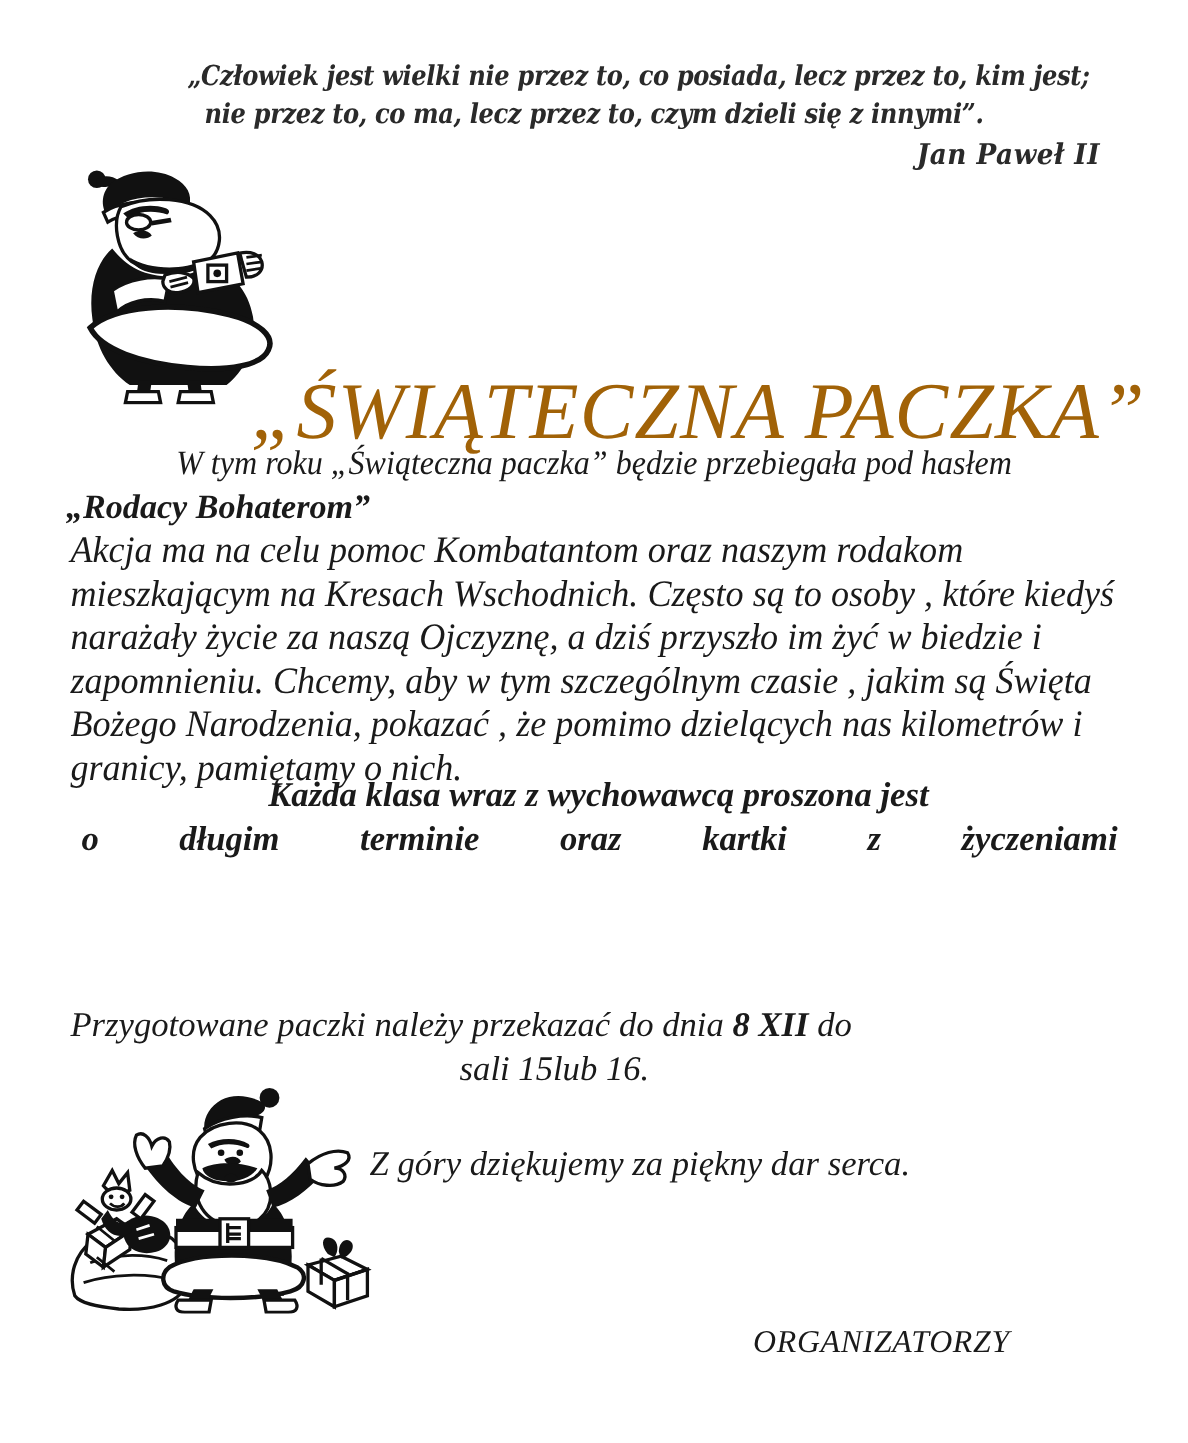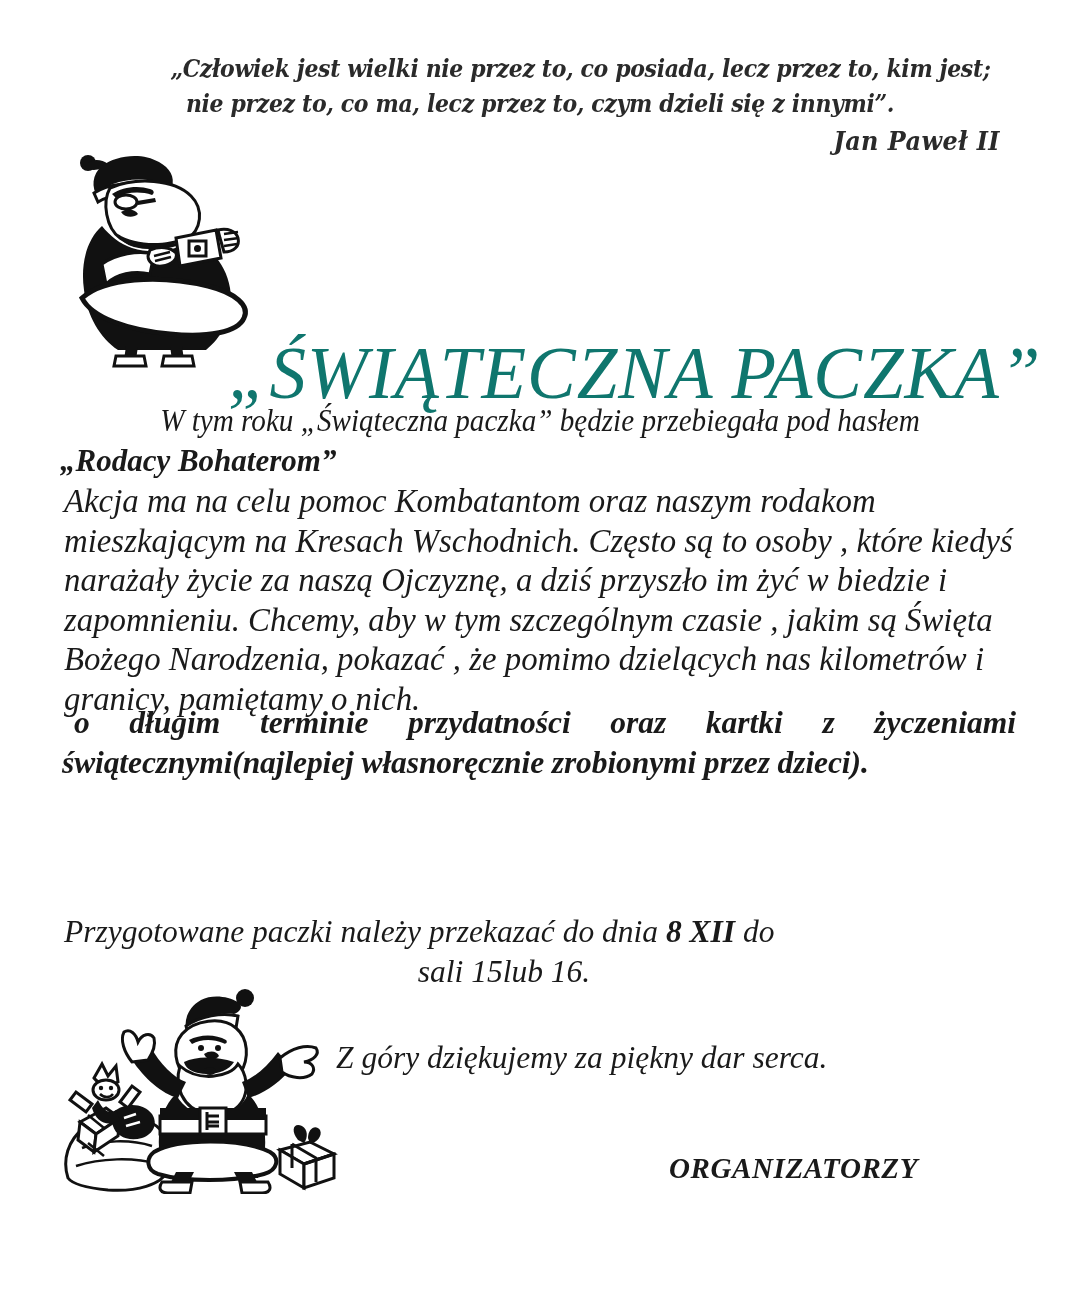--- a/index.html
+++ b/index.html
@@ -66,21 +66,21 @@
     top: 288px;
     left: 228px;
     width: 800px;
     font-family: "Liberation Serif", "DejaVu Serif", serif;
     font-style: italic;
     font-weight: 400;
     font-size: 73px;
     line-height: 1;
     letter-spacing: 1px;
     white-space: nowrap;
-    color: #0f766e;
+    color: #a16207;
   }
 
   
   .intro-line {
     position: absolute;
     top: 403px;
     left: 60px;
     width: 960px;
     text-align: center;
     font-style: italic;
@@ -167,29 +167,28 @@
     left: 336px;
     font-style: italic;
     font-size: 31.5px;
     line-height: 40px;
     white-space: nowrap;
   }
 
   
   .organizers {
     position: absolute;
-    top: 1152px;
+    top: 1204px;
     left: 0;
     width: 918px;
     text-align: right;
     font-style: italic;
     font-size: 29px;
     letter-spacing: 0.6px;
     white-space: nowrap;
-    font-weight: bold;
   }
 
   
   .clip-top {
     position: absolute;
     top: 146px;
     left: 58px;
     width: 200px;
     height: 222px;
   }
@@ -276,31 +275,30 @@
   <div class="body-par">
     <span class="ln">Akcja ma na celu pomoc Kombatantom oraz naszym rodakom</span>
     <span class="ln">mieszkającym na Kresach Wschodnich. Często są to osoby , które kiedyś</span>
     <span class="ln">narażały życie za naszą Ojczyznę, a dziś przyszło im żyć w biedzie i</span>
     <span class="ln">zapomnieniu. Chcemy, aby w tym szczególnym czasie , jakim są Święta</span>
     <span class="ln">Bożego Narodzenia, pokazać , że pomimo dzielących nas kilometrów i</span>
     <span class="ln">granicy, pamiętamy o nich.</span>
   </div>
 
   <div class="request">
+    <span class="ln c1">Każda klasa wraz z wychowawcą proszona jest</span>
     <span class="ln sp">
       <span>o</span>
       <span>długim</span>
       <span>terminie</span>
-      <span>przydatności</span>
       <span>oraz</span>
       <span>kartki</span>
       <span>z</span>
       <span>życzeniami</span>
     </span>
-    <span class="ln c4">świątecznymi(najlepiej własnoręcznie zrobionymi przez dzieci).</span>
   </div>
 
   <div class="deadline-1">
     <span>Przygotowane paczki należy przekazać do dnia </span><b>8 XII</b><span> do</span>
   </div>
   <div class="deadline-2">sali 15lub 16.</div>
 
   <div class="clip-bottom">
     <svg viewBox="0 0 280 212" xmlns="http://www.w3.org/2000/svg" aria-hidden="true">
       <g fill="#111111">

